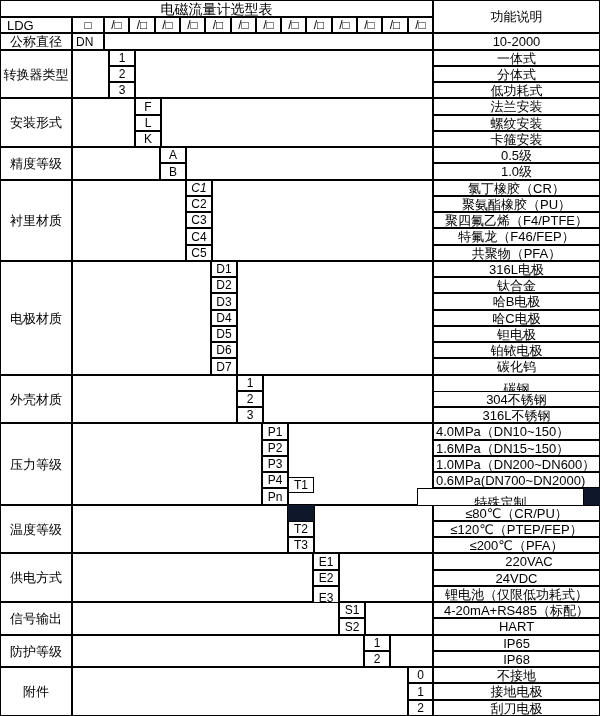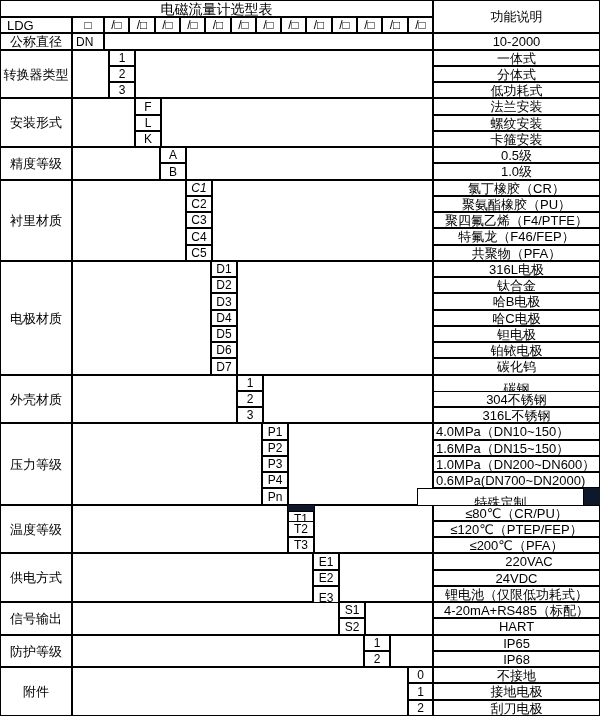--- a/index.html
+++ b/index.html
@@ -119,21 +119,21 @@
     <div class="cell left pad2" style="left: 433px; top: 440px; width: 167px; height: 16px;">1.6MPa（DN15~150）</div>
     <div class="cell code" style="left: 262px; top: 456px; width: 26px; height: 16px;">P3</div>
     <div class="cell left pad2" style="left: 433px; top: 456px; width: 167px; height: 16px;">1.0MPa（DN200~DN600）</div>
     <div class="cell code" style="left: 262px; top: 472px; width: 26px; height: 16px;">P4</div>
     <div class="cell left pad2" style="left: 433px; top: 472px; width: 167px; height: 16px;">0.6MPa(DN700~DN2000)</div>
     <div class="cell code" style="left: 262px; top: 488px; width: 26px; height: 17px;">Pn</div>
     <div class="cell" style="left: 417px; top: 488px; width: 167px; height: 29px;">特殊定制</div>
     <div class="cell" style="left: 0px; top: 505px; width: 72px; height: 48px;">温度等级</div>
     <div class="cell" style="left: 72px; top: 505px; width: 216px; height: 48px;"></div>
     <div class="cell" style="left: 314px; top: 505px; width: 119px; height: 48px;"></div>
-    <div class="cell code" style="left: 288px; top: 511px; width: 26px; height: 16px;">T1</div>
+    <div class="cell code" style="left: 288px; top: 477px; width: 26px; height: 16px;">T1</div>
     <div class="cell" style="left: 433px; top: 505px; width: 167px; height: 16px;">≤80℃（CR/PU）</div>
     <div class="cell code" style="left: 288px; top: 521px; width: 26px; height: 16px;">T2</div>
     <div class="cell" style="left: 433px; top: 521px; width: 167px; height: 16px;">≤120℃（PTEP/FEP）</div>
     <div class="cell code" style="left: 288px; top: 537px; width: 26px; height: 16px;">T3</div>
     <div class="cell" style="left: 433px; top: 537px; width: 167px; height: 16px;">≤200℃（PFA）</div>
     <div class="cell" style="left: 0px; top: 553px; width: 72px; height: 49px;">供电方式</div>
     <div class="cell" style="left: 72px; top: 553px; width: 241px; height: 49px;"></div>
     <div class="cell" style="left: 339px; top: 553px; width: 94px; height: 49px;"></div>
     <div class="cell code" style="left: 313px; top: 553px; width: 26px; height: 17px;">E1</div>
     <div class="cell" style="left: 433px; top: 553px; width: 167px; height: 17px; padding-left: 25px;">220VAC</div>

